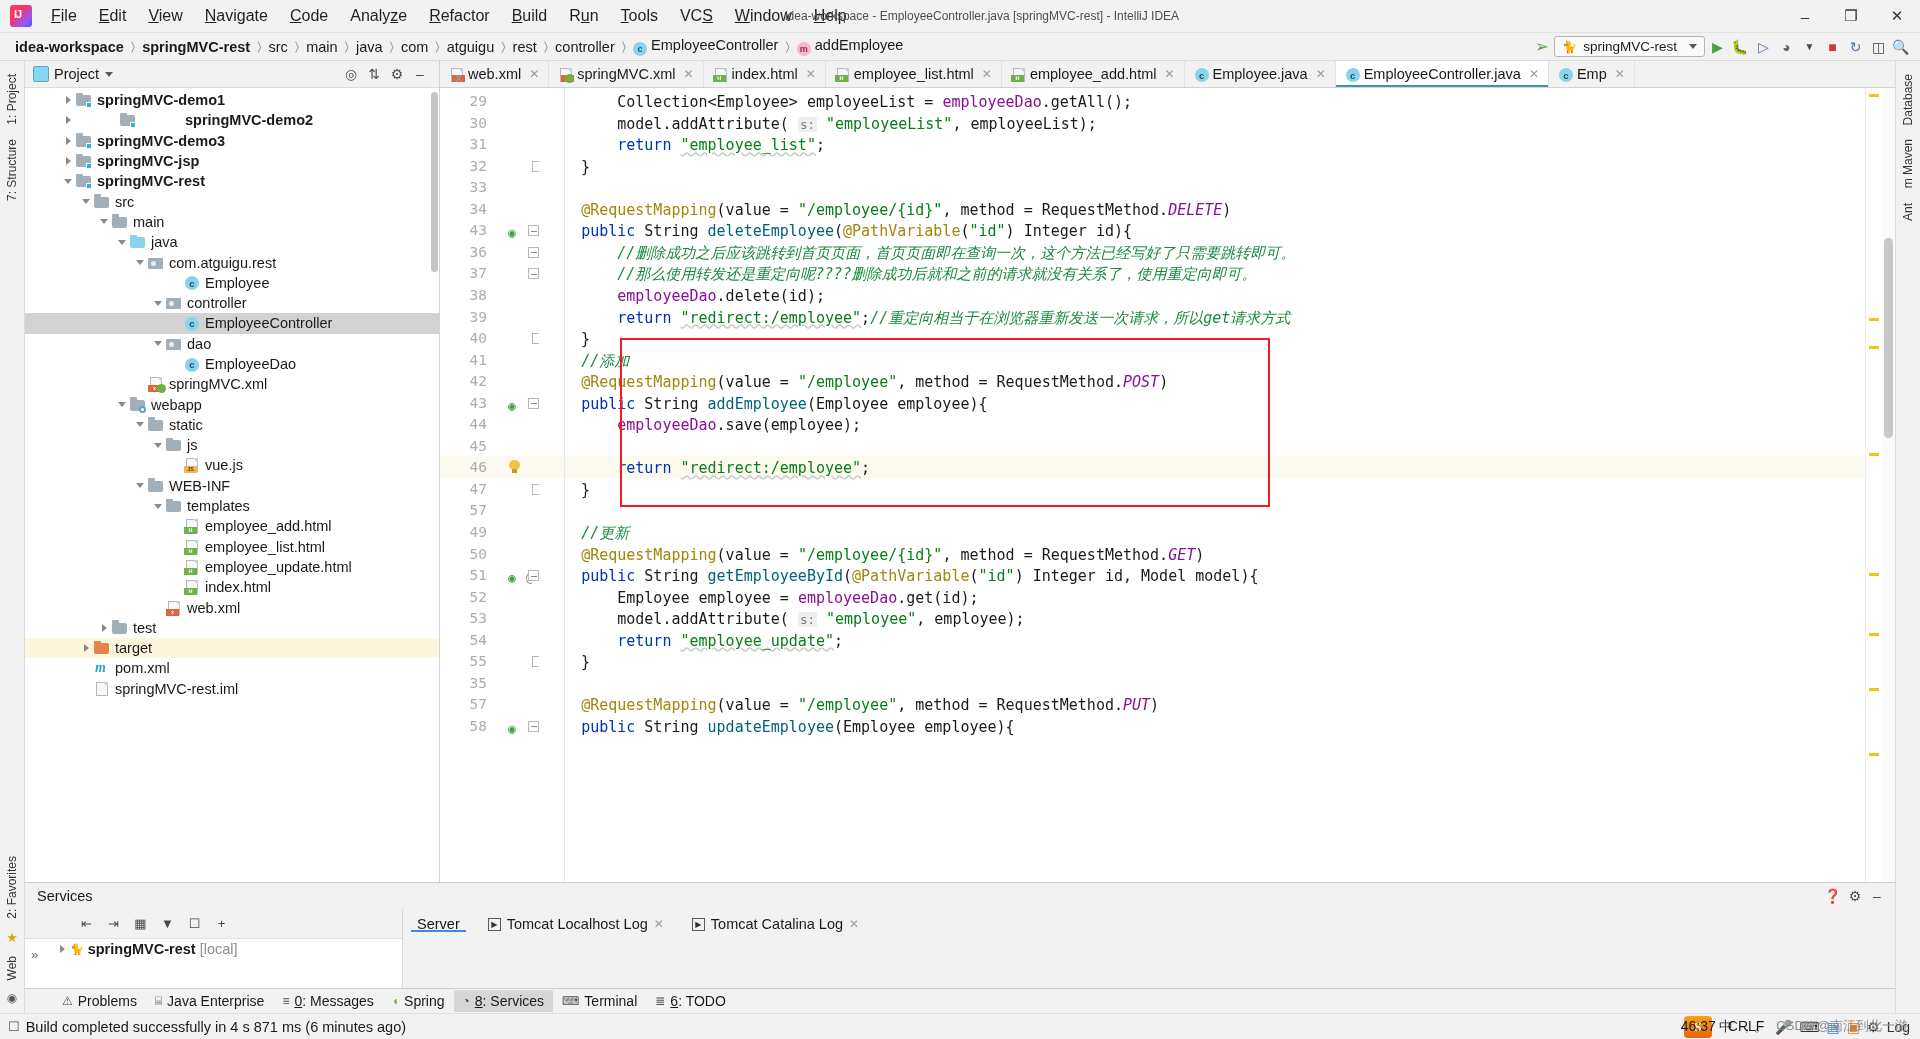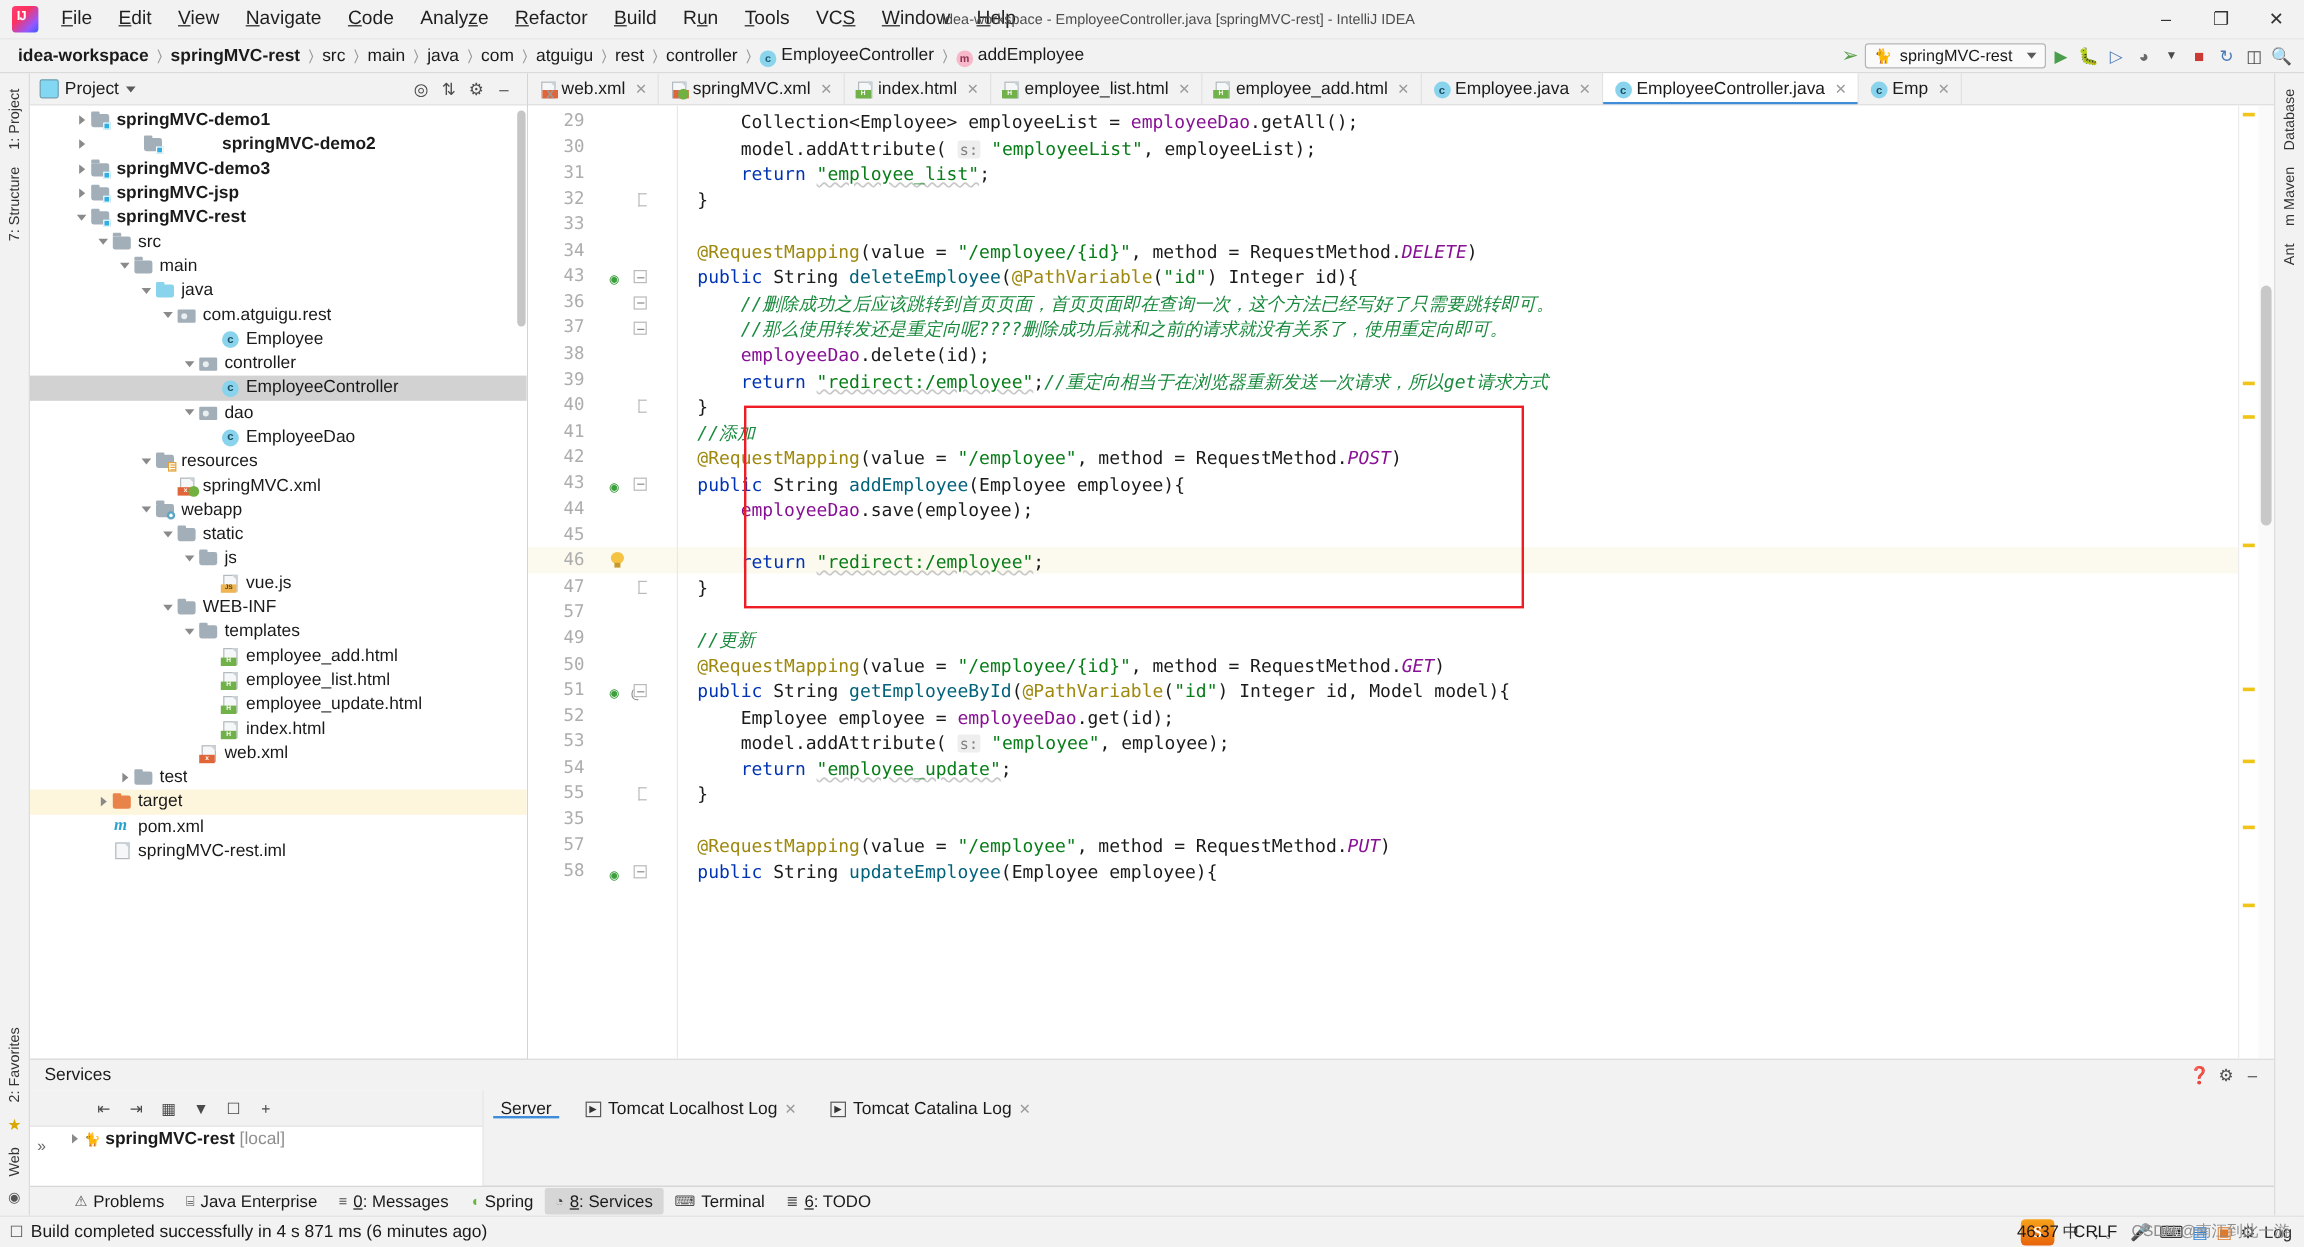--- a/index.html
+++ b/index.html
@@ -437,28 +437,20 @@
                   <span class="pkg"></span>
                 </span>
                 <span class="lbl">dao</span>
               </div>
               <div class="row" style="padding-left: 146px;">
                 <span class="arrow"></span>
                 <span class="ico">
                   <span class="cls">c</span>
                 </span>
                 <span class="lbl">EmployeeDao</span>
-              </div>
-              <div class="row" style="padding-left: 92px;">
-                <span class="arrow d"></span>
-                <span class="ico">
-                  <span class="fold"></span>
-                  <span class="badge-lines"></span>
-                </span>
-                <span class="lbl">resources</span>
               </div>
               <div class="row" style="padding-left: 110px;">
                 <span class="arrow"></span>
                 <span class="ico">
                   <span class="file"></span>
                   <span class="ftag x">x</span>
                   <span class="spring-leaf"></span>
                 </span>
                 <span class="lbl">springMVC.xml</span>
               </div>

